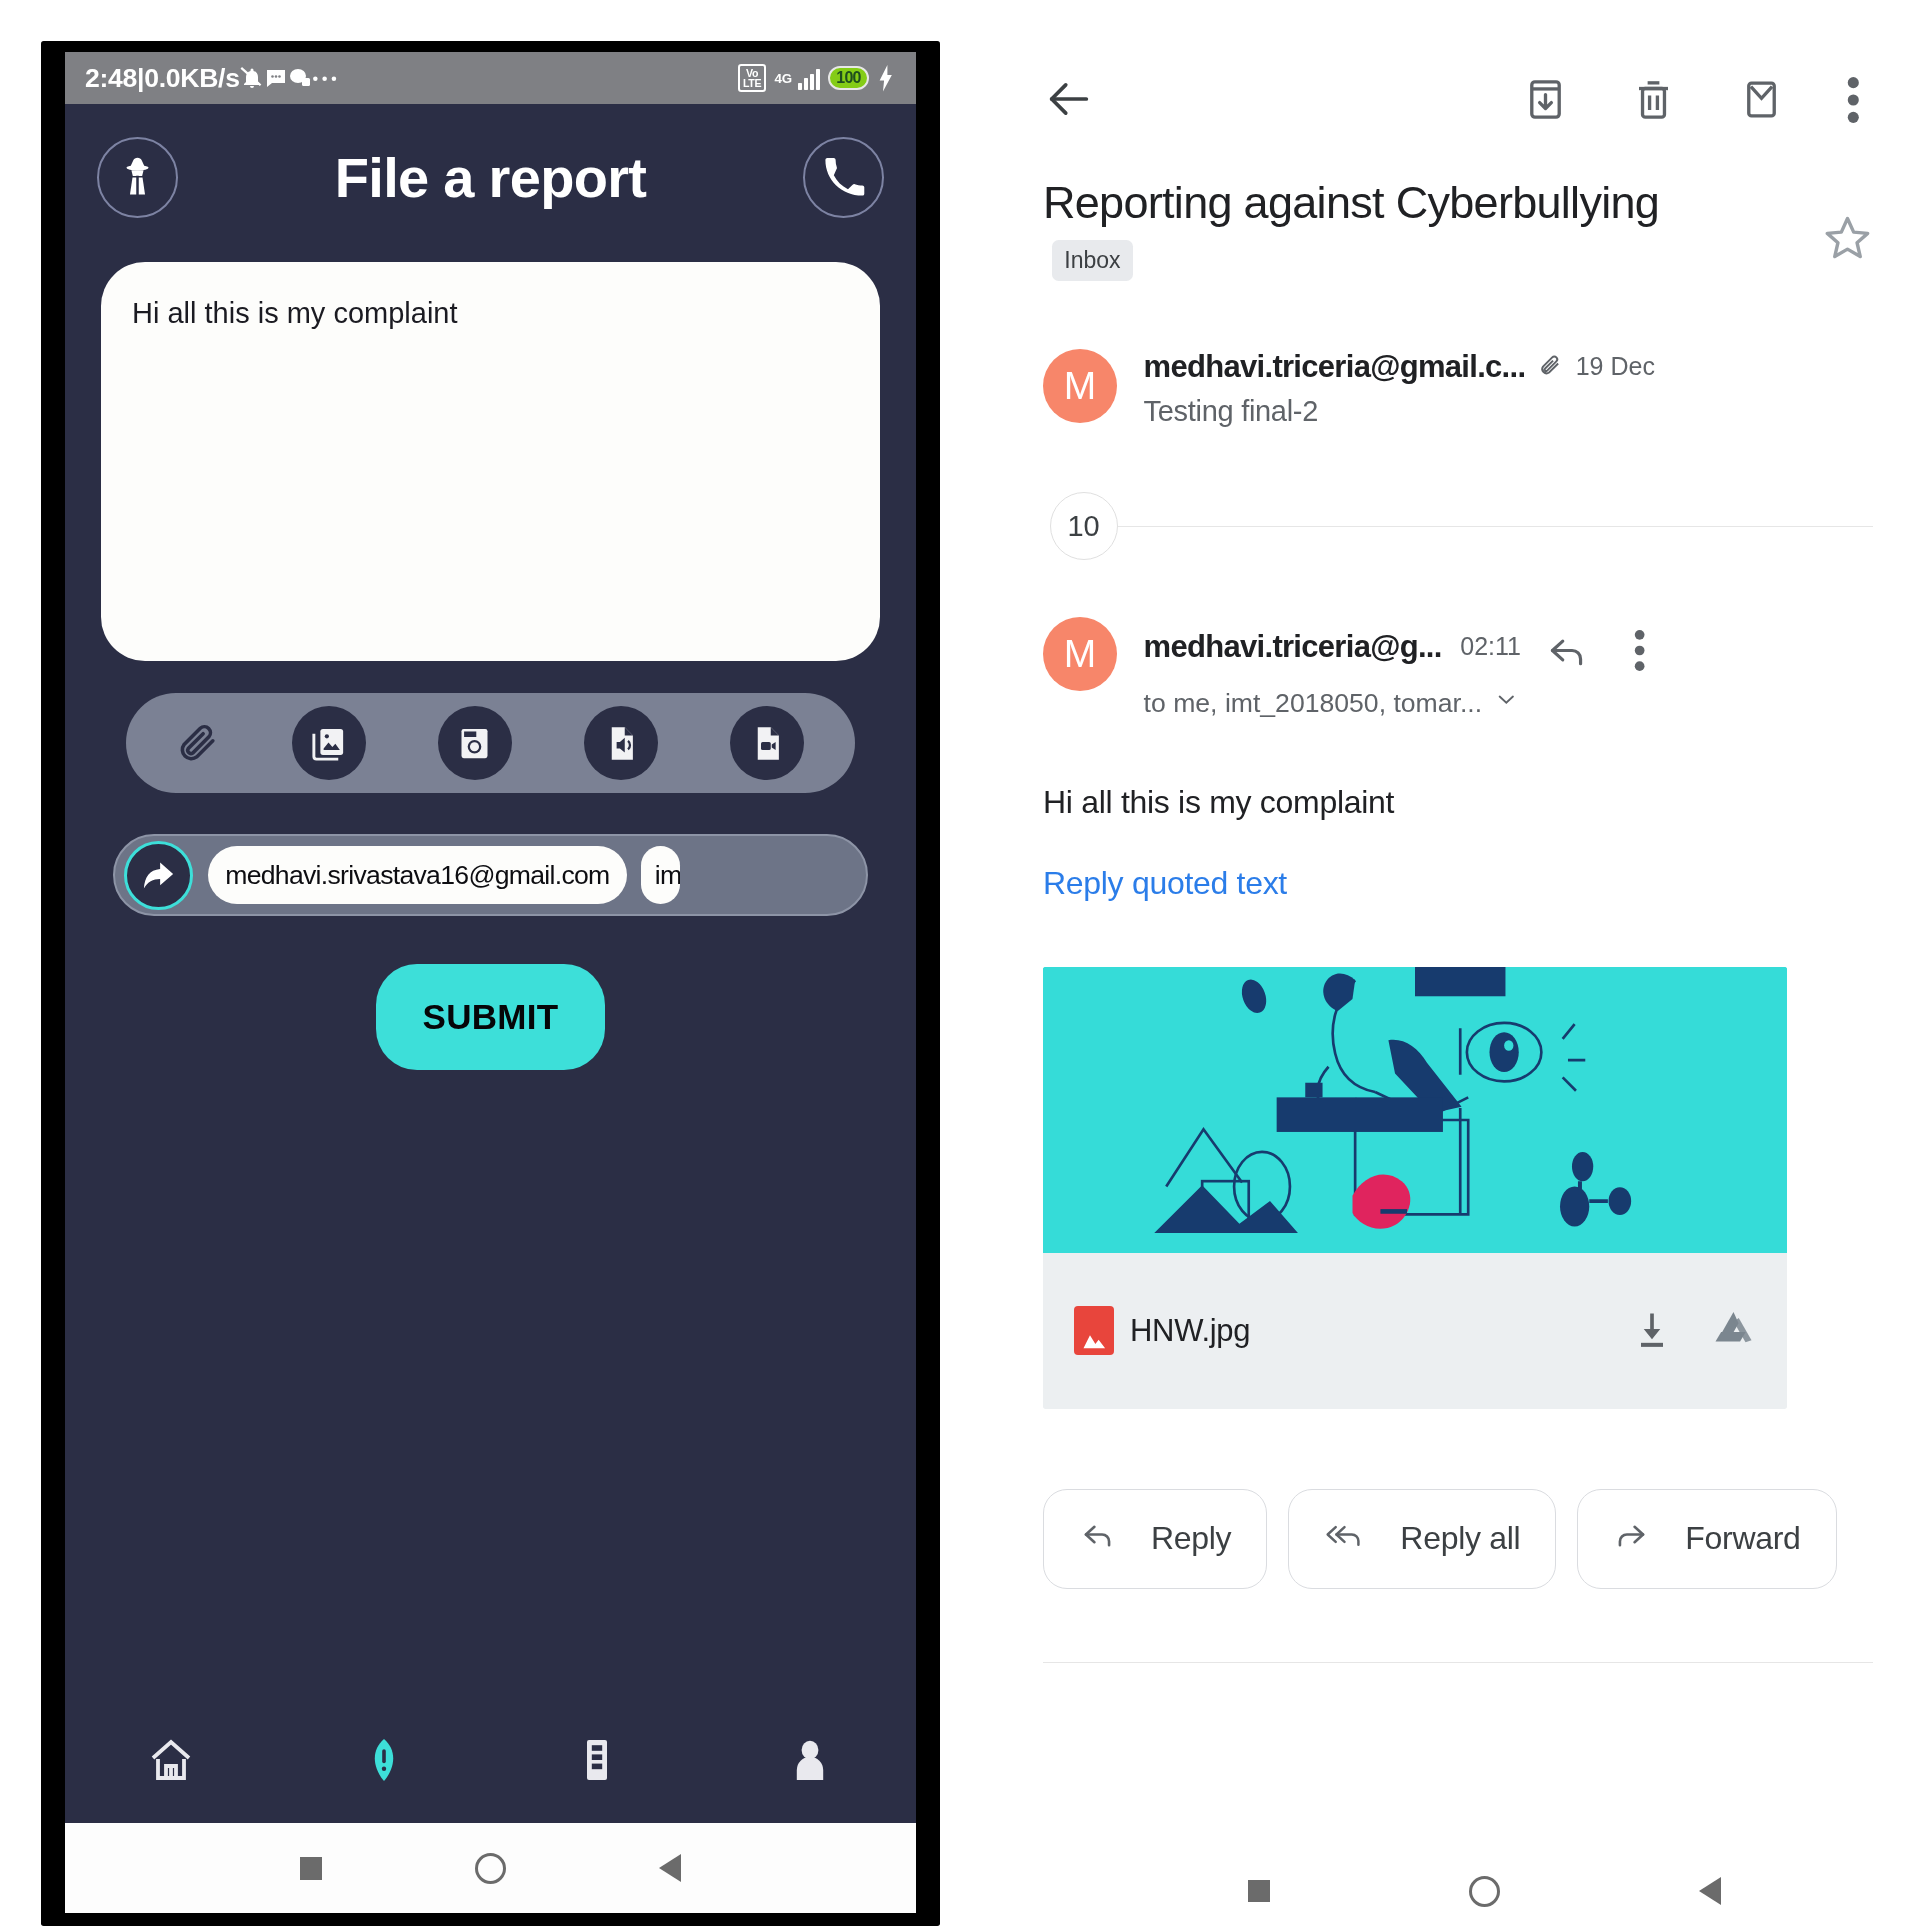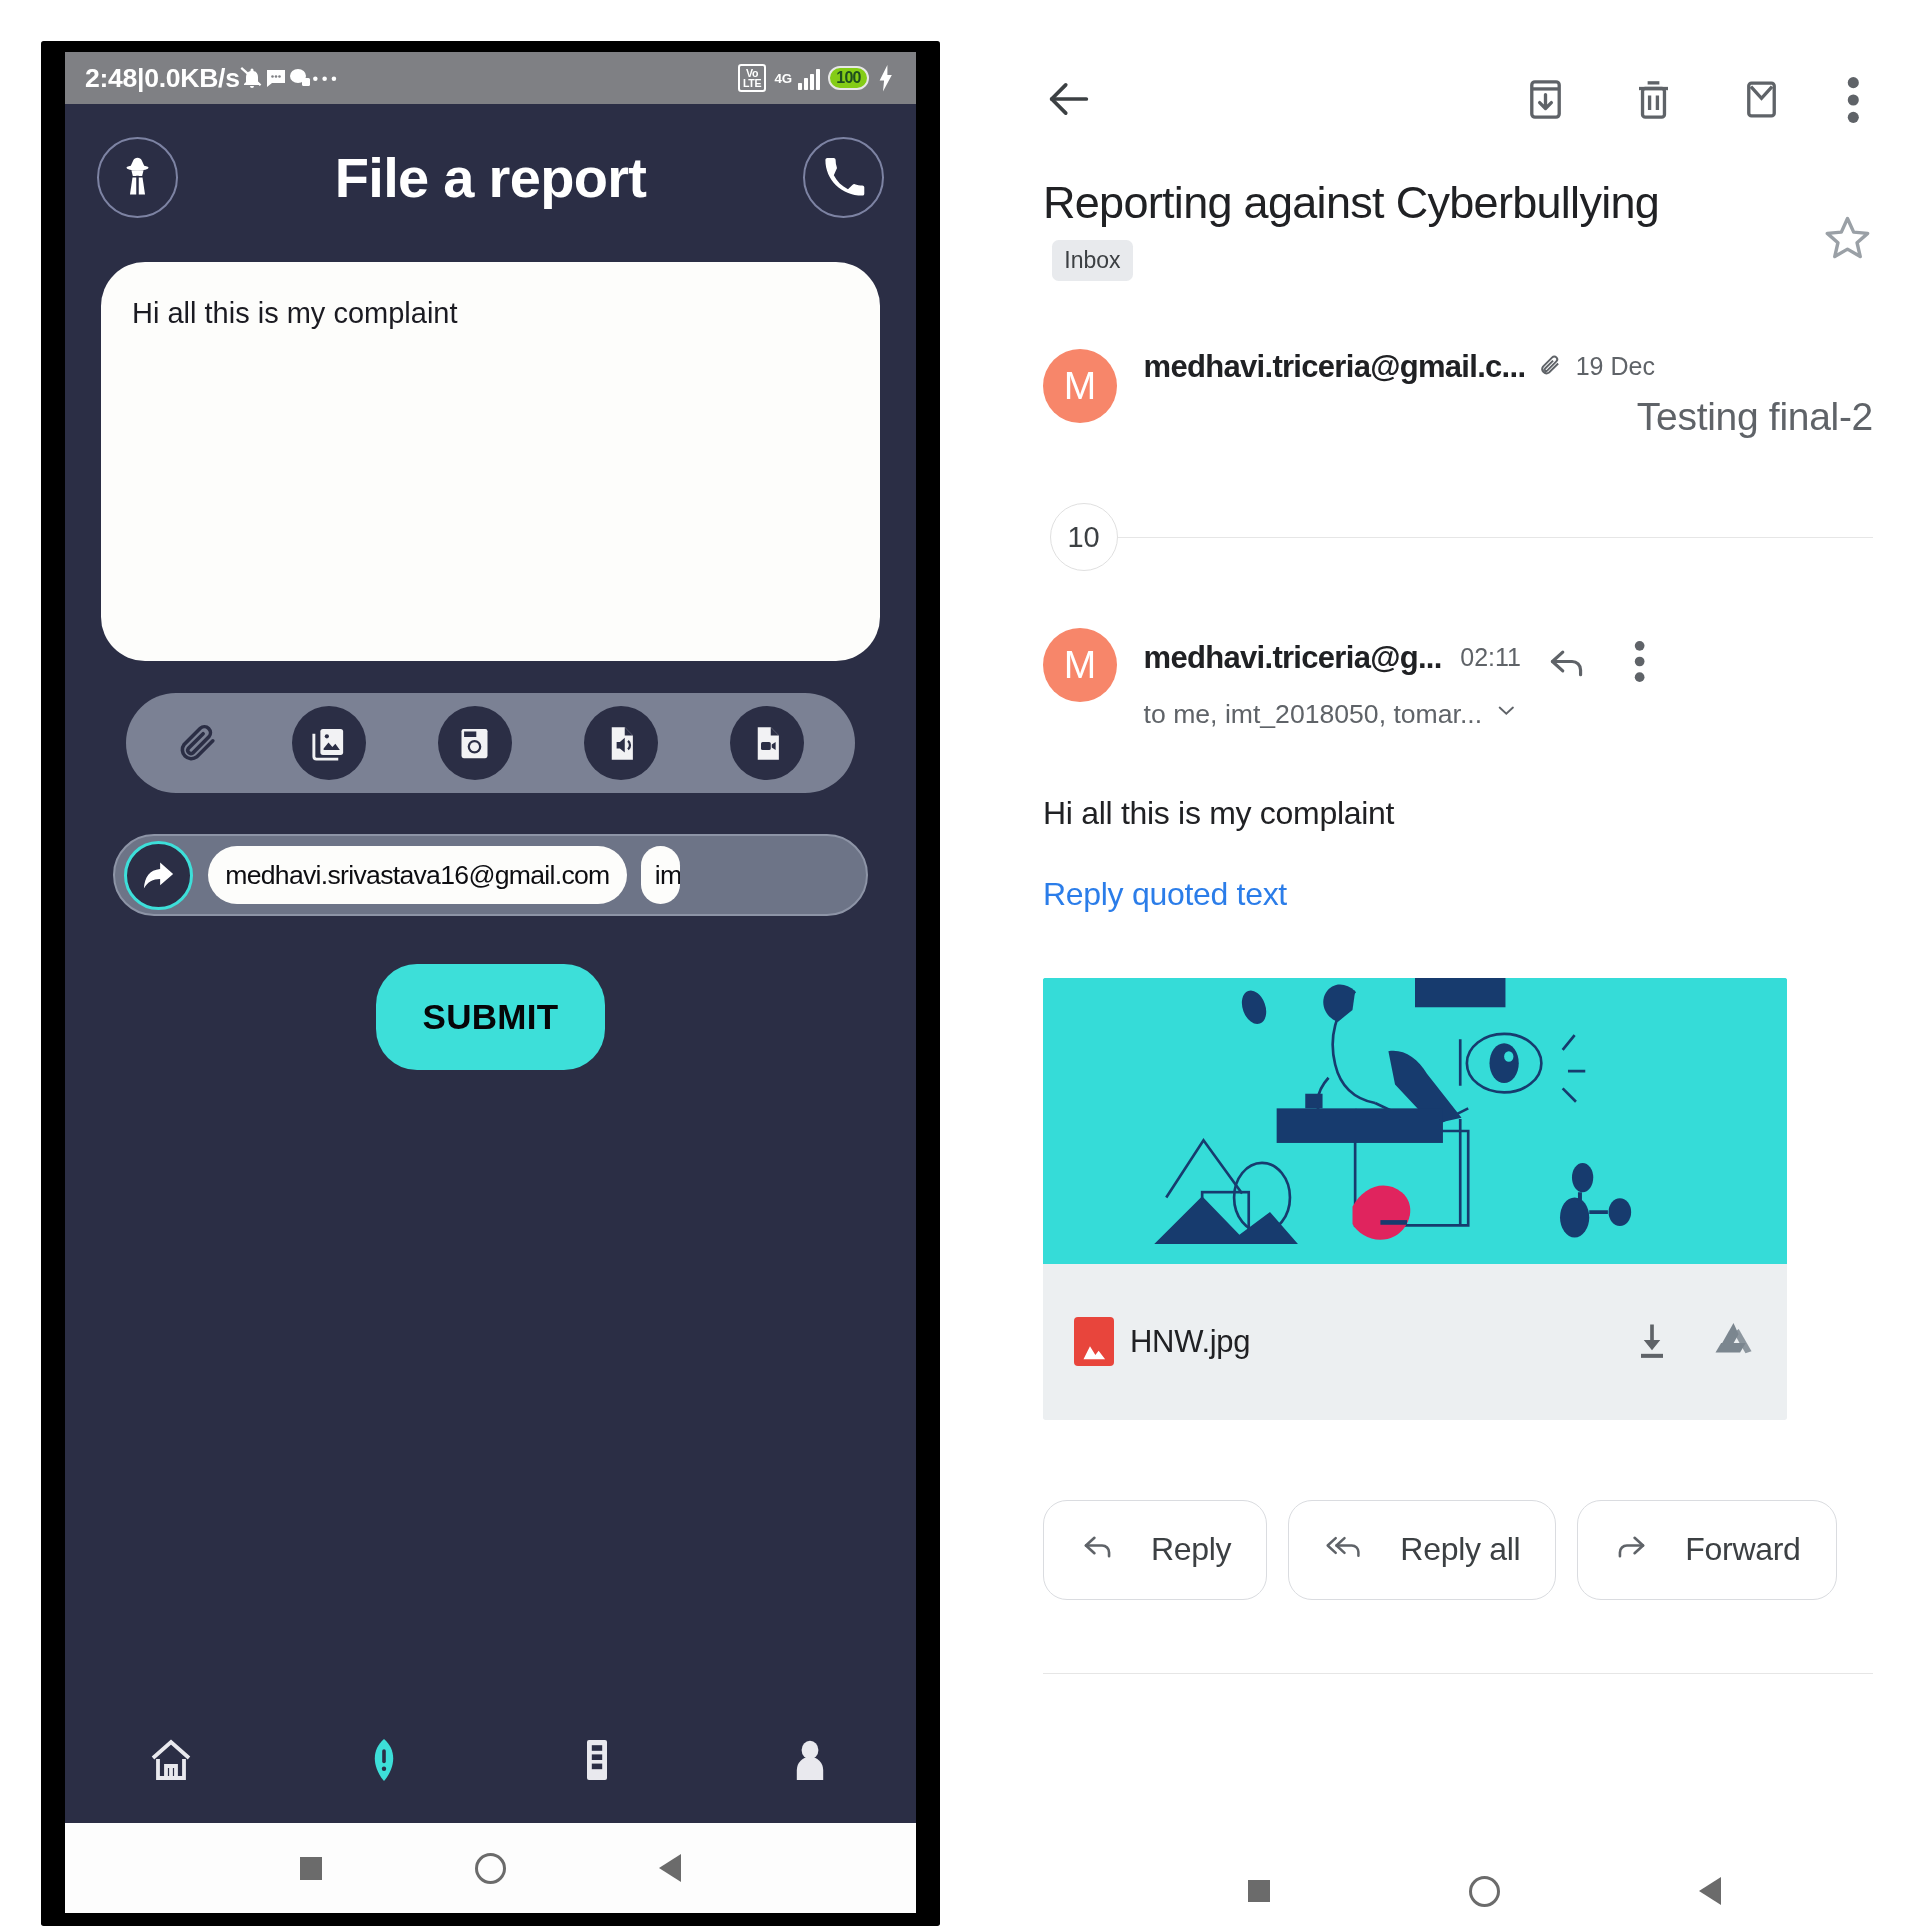--- a/index.html
+++ b/index.html
@@ -233,21 +233,21 @@
     font-size:39px; flex:0 0 auto;
   }
   .msg-meta { margin-left:26.6px; flex:1; min-width:0; }
   .msg-line1 { display:flex; align-items:center; }
   .msg-sender {
     font-size:31px; color:#202124; font-weight:bold; letter-spacing:-0.7px;
     white-space:nowrap;
   }
   .clip-ic { margin:0 9.3px 0 12px; color:#5f6368; display:flex; }
   .msg-date { font-size:25px; color:#5f6368; white-space:nowrap; }
-  .msg-snippet { font-size:39px; color:#5f6368; margin-top:10.6px; letter-spacing:-0.3px;text-align:right; }
+  .msg-snippet { font-size:29px; color:#5f6368; margin-top:10.6px; letter-spacing:-0.3px; }
   .msg-recips { font-size:26.6px; color:#5f6368; margin-top:10.6px; display:flex; align-items:center; gap:10.6px; }
   .msg-actions { display:flex; align-items:center; gap:44px; margin-left:22.6px; margin-top:9.3px; color:#5f6368; }
 
   .count-row {
     display:flex; align-items:center;
     margin-top:64px;
     padding-left:6.6px;
   }
   .count-line { flex:1; height:1.3px; background:#e6e6e6; }
   .count-bubble {

